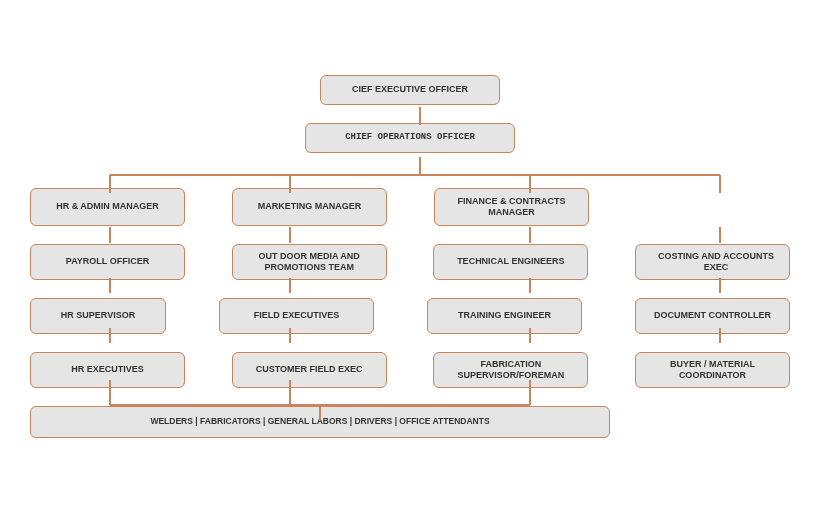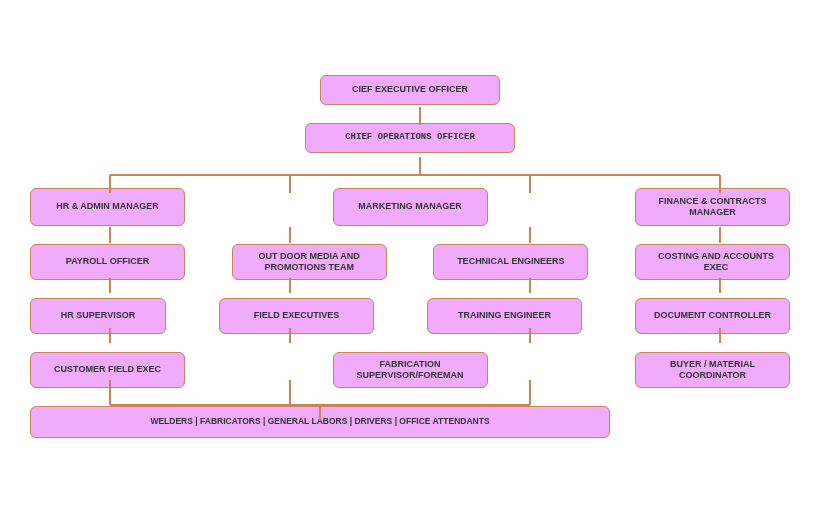--- a/index.html
+++ b/index.html
@@ -12,21 +12,21 @@
       display: flex;
       align-items: center;
       justify-content: center;
     }
     .org-chart {
       width: 800px;
       padding: 10px;
       position: relative;
     }
     .node {
-      background: #f0abfc;
+      background: #e5e5e5;
       border: 1.5px solid #c8845a;
       border-radius: 6px;
       padding: 4px 6px;
       text-align: center;
       font-size: 9px;
       font-weight: bold;
       color: #333;
       line-height: 1.2;
       display: flex;
       align-items: center;
@@ -93,21 +93,21 @@
   </div>
   <div style="height:18px;display:flex;justify-content:center;"></div>
 
   <div style="display:flex;justify-content:center;margin-bottom:0;">
     <div class="node" style="width:210px;font-family:Liberation Mono, monospace;">
       <span>CHIEF OPERATIONS OFFICER</span>
     </div>
   </div>
   <div style="height:35px;"></div>
 
-  <div style="display:flex;justify-content:space-between;align-items:stretch;margin-bottom:0;padding:0 10px;">
+  <div style="display:flex;align-items:stretch;margin-bottom:0;padding:0 10px;gap:47px;">
     <div class="node" style="width:155px;min-height:38px;">
       <span>HR &amp; ADMIN MANAGER</span>
     </div>
     <div class="node" style="width:155px;min-height:38px;">
       <span>MARKETING MANAGER</span>
     </div>
     <div class="node" style="width:155px;min-height:38px;">
       <span>FINANCE &amp; CONTRACTS MANAGER</span>
     </div>
   </div>
@@ -140,20 +140,23 @@
       <span>TRAINING ENGINEER</span>
     </div>
     <div class="node" style="width:155px;min-height:36px;">
       <span>DOCUMENT CONTROLLER</span>
     </div>
   </div>
   <div style="height:18px;"></div>
 
   <div style="display:flex;justify-content:space-between;align-items:stretch;margin-bottom:0;padding:0 10px;">
     <div class="node" style="width:155px;min-height:36px;">
+      <span>HR EXECUTIVES</span>
+    </div>
+    <div class="node" style="width:155px;min-height:36px;">
       <span>CUSTOMER FIELD EXEC</span>
     </div>
     <div class="node" style="width:155px;min-height:36px;">
       <span>FABRICATION SUPERVISOR/FOREMAN</span>
     </div>
     <div class="node" style="width:155px;min-height:36px;">
       <span>BUYER / MATERIAL COORDINATOR</span>
     </div>
   </div>
   <div style="height:18px;"></div>

